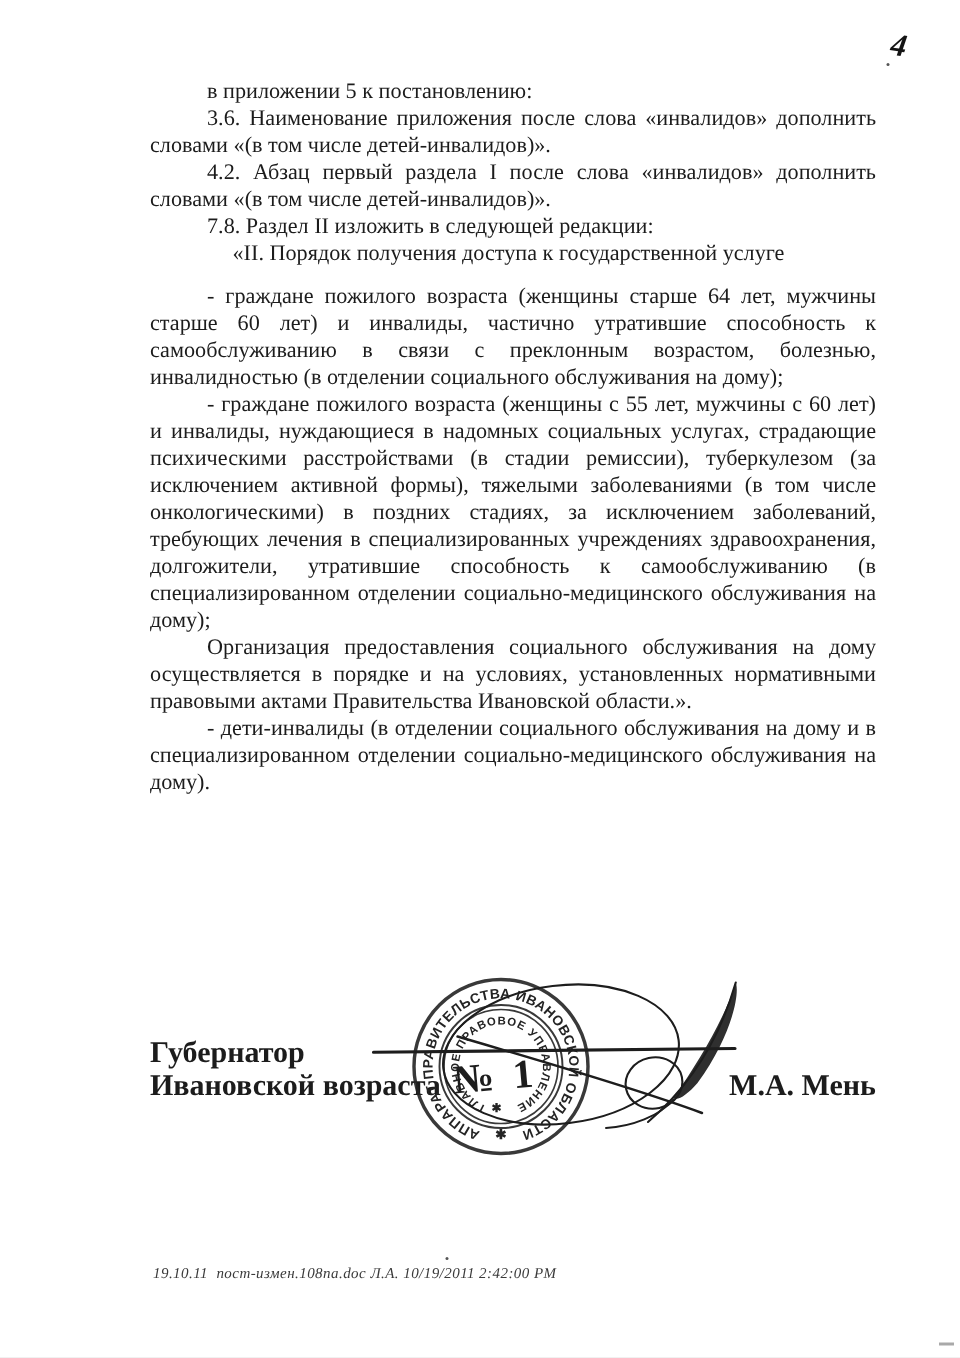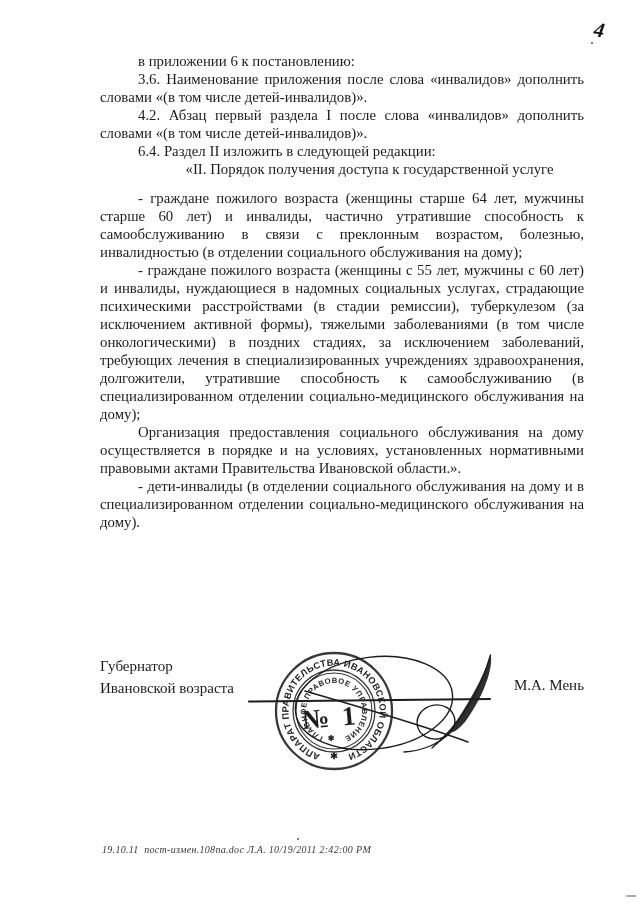--- a/index.html
+++ b/index.html
@@ -19,26 +19,26 @@
     color:#141414;
   }
   
   .body-text{
     position:absolute; left:100px; top:52px; width:484px;
     font-size:14.8px; line-height:18px;
     text-align:justify;
   }
   .body-text p{margin:0; text-indent:38px;}
   .body-text p.heading-line{
-    text-align:center; text-indent:55px; margin-bottom:11px;
+    text-align:left; text-indent:55px; margin-bottom:11px;
   }
   
   .sign-block{
-    position:absolute; left:100px; top:655px; width:484px; height:52px;
-    font-size:15px; font-weight:normal;
+    position:absolute; left:100px; top:691px; width:484px; height:52px;
+    font-size:20px; font-weight:bold;
   }
   .gov-title{position:absolute; left:0; top:0; line-height:22px;}
   .signer-name{position:absolute; right:0; top:22px;}
   
   .stamp-sig{position:absolute; left:230px; top:628px; width:320px; height:175px;}
   .stamp-sig svg{display:block;}
   .stamp-text{font-family:"Liberation Sans", sans-serif; font-weight:bold; fill:#242424;}
   
   .doc-footer{
     position:absolute; left:102px; top:844px;
@@ -55,24 +55,24 @@
   .dash-a{left:626px; top:895px; width:10px; height:2px; background:#a9a9a9; border-radius:0;}
 </style>
 </head>
 <body>
 
 <div class="page">
 
   <div class="page-number">4</div>
 
   <div class="body-text">
-    <p>в приложении 6 к постановлению:</p>
+    <p>в приложении 5 к постановлению:</p>
     <p>3.6. Наименование приложения после слова «инвалидов» дополнить словами «(в том числе детей-инвалидов)».</p>
     <p>4.2. Абзац первый  раздела I после слова «инвалидов» дополнить словами «(в том числе детей-инвалидов)».</p>
-    <p>6.4. Раздел II изложить в следующей редакции:</p>
+    <p>7.8. Раздел II изложить в следующей редакции:</p>
     <p class="heading-line">«II. Порядок получения доступа к государственной услуге</p>
     <p>- граждане пожилого возраста (женщины старше 64 лет, мужчины старше 60 лет) и инвалиды, частично утратившие способность к самообслуживанию в связи с преклонным возрастом, болезнью, инвалидностью (в отделении социального обслуживания на дому);</p>
     <p>- граждане пожилого возраста (женщины с 55 лет, мужчины с 60 лет) и инвалиды, нуждающиеся в надомных социальных услугах, страдающие психическими расстройствами (в стадии ремиссии), туберкулезом (за исключением активной формы), тяжелыми заболеваниями (в том числе онкологическими) в поздних стадиях, за исключением заболеваний, требующих лечения в специализированных учреждениях здравоохранения, долгожители, утратившие способность к самообслуживанию (в специализированном отделении социально-медицинского обслуживания на дому);</p>
     <p>Организация предоставления социального обслуживания на дому осуществляется в порядке и на условиях, установленных нормативными правовыми актами Правительства Ивановской области.».</p>
     <p>- дети-инвалиды (в отделении социального обслуживания на дому и в специализированном отделении социально-медицинского обслуживания на дому).</p>
   </div>
 
   <div class="sign-block">
     <div class="gov-title">
       <div>Губернатор</div>

